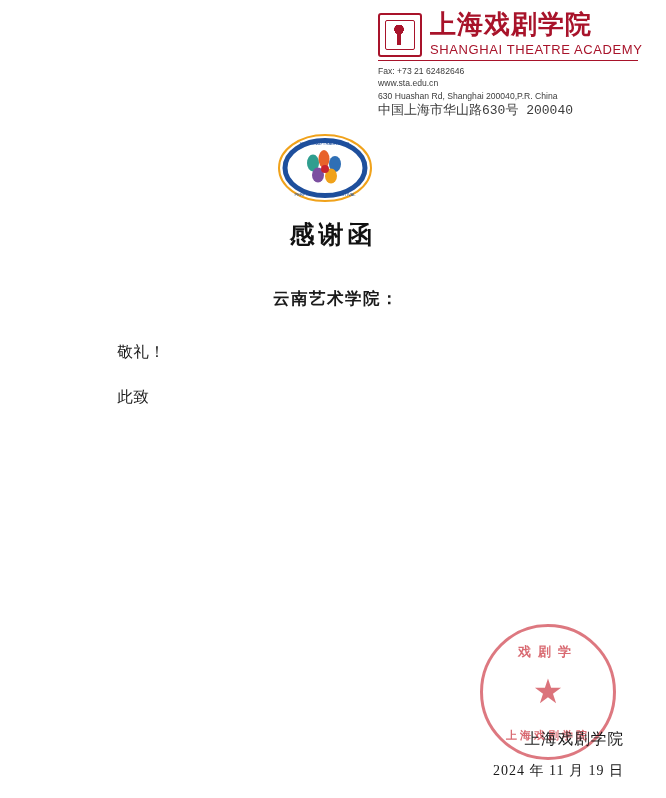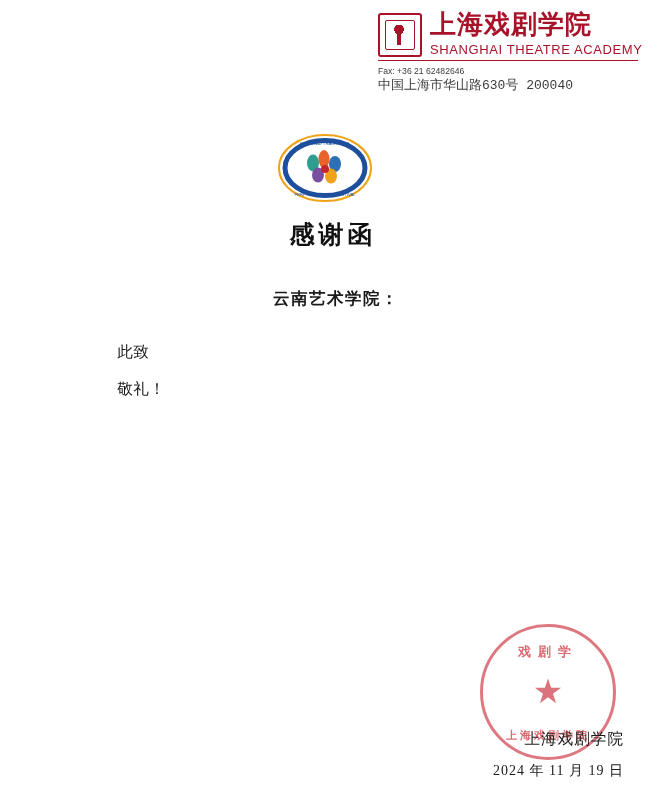--- a/index.html
+++ b/index.html
@@ -209,21 +209,23 @@
 <div class="letterhead">
   <div class="lh-logo-row">
     <div class="seal-mark"></div>
     <div>
       <div class="lh-name-cn">上海戏剧学院</div>
       <div class="lh-name-en">SHANGHAI THEATRE ACADEMY</div>
     </div>
   </div>
   <div class="lh-rule"></div>
   <div class="lh-contact">
-    <div>Fax: +36 21 62482646</div>
+    <div>Fax: +73 21 62482646</div>
+    <div>www.sta.edu.cn</div>
+    <div>630 Huashan Rd, Shanghai 200040,P.R. China</div>
     <div class="cn">中国上海市华山路630号  200040</div>
   </div>
 </div>
 
 <div class="emblem">
   <svg width="96" height="70" viewBox="0 0 96 70" xmlns="http://www.w3.org/2000/svg">
     <ellipse cx="48" cy="35" rx="46" ry="33" fill="#ffffff" stroke="#f0a21b" stroke-width="2"></ellipse>
     <ellipse cx="48" cy="35" rx="40" ry="27.5" fill="none" stroke="#1e4f9c" stroke-width="5"></ellipse>
     <g fill="#1e4f9c" font-family="Liberation Sans, sans-serif" font-size="4.2">
       <text x="48" y="12" text-anchor="middle">SILK ROAD TRADITIONAL</text>
@@ -237,22 +239,22 @@
       <ellipse cx="54" cy="43" rx="6" ry="7.5" fill="#f0a21b"></ellipse>
       <circle cx="48" cy="36" r="4" fill="#c72430"></circle>
     </g>
   </svg>
 </div>
 
 <div class="doc-title">感谢函</div>
 
 <div class="body-wrap">
   <div class="salutation">云南艺术学院：</div>
+  <div class="closing second">敬礼！</div>
   <div class="closing">此致</div>
-  <div class="closing second">敬礼！</div>
 </div>
 
 <div class="stamp">
   <div class="arc-top">戏剧学</div>
   <div class="star">★</div>
   <div class="arc-bottom">上海戏剧学院</div>
 </div>
 
 <div class="sign-block">
   <div class="org-line">上海戏剧学院</div>

